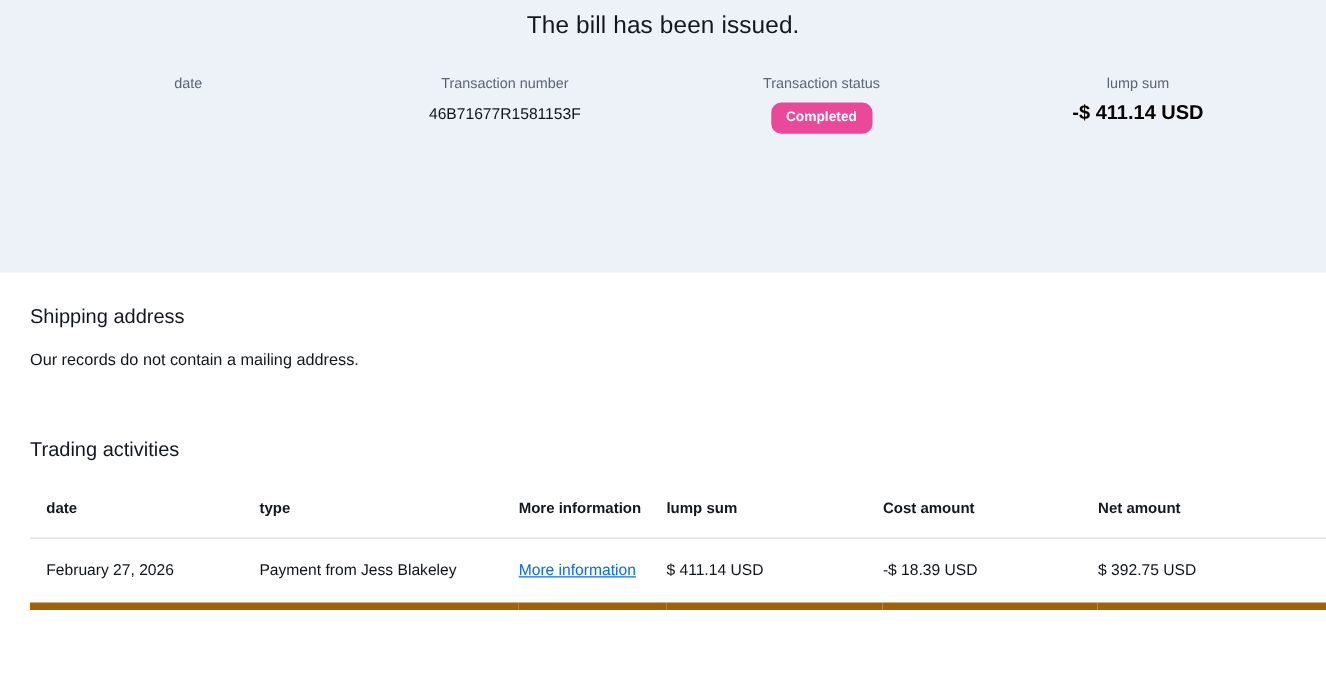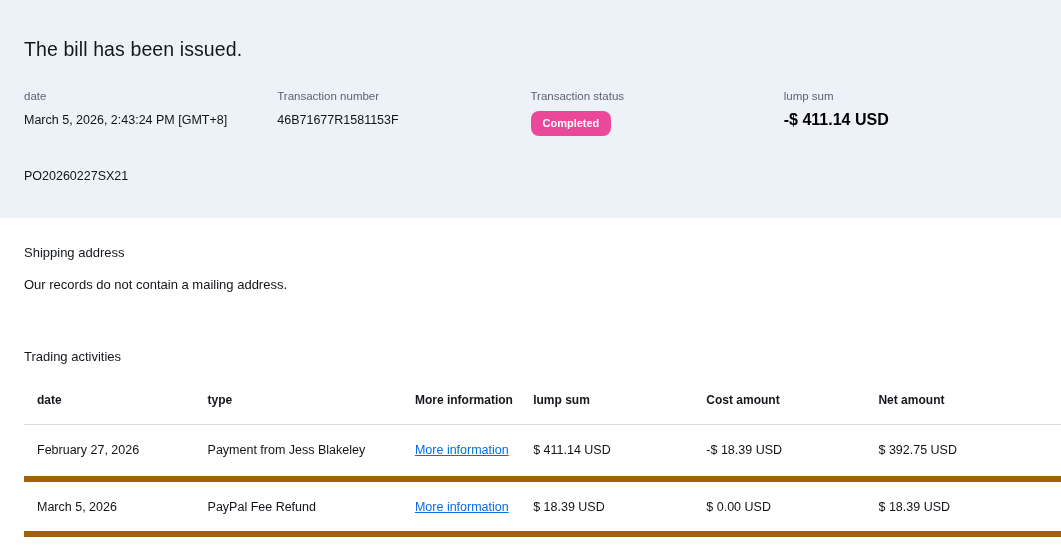--- a/index.html
+++ b/index.html
@@ -10,21 +10,22 @@
     font-family: "Liberation Sans", sans-serif;
     background: #ffffff;
     color: #111418;
     overflow: hidden;
   }
 
   
   .summary {
     background: #edf1f8;
     height: 218px;
-    padding: 38px 24px 0 24px;
+    padding: 9px 24px 0 24px;
+    text-align: center;
   }
   .page-title {
     margin: 0 0 29px 0;
     font-size: 19.5px;
     font-weight: 400;
     color: #14181d;
     letter-spacing: 0.1px;
   }
   .fields {
     display: grid;
@@ -55,21 +56,21 @@
   .amount-big {
     font-size: 16px;
     font-weight: bold;
     color: #000000;
     margin-top: -2px;
   }
 
   
   .section { padding: 0 0 0 24px; }
   .section-heading {
-    font-size: 13px;
+    font-size: 16px;
     font-weight: 400;
     color: #14181d;
     margin: 0;
   }
   #shipping-heading { padding-top: 27px; }
   .shipping-message {
     font-size: 13px;
     color: #111418;
     margin: 17px 0 0 0;
   }
@@ -115,42 +116,40 @@
 </style>
 </head>
 <body>
 
 <div class="summary">
   <h1 class="page-title">The bill has been issued.</h1>
 
   <div class="fields">
     <div class="field">
       <div class="field-label">date</div>
-      <div class="field-value">March 5, 2026, 2:43:24 PM [GMT+8]</div>
     </div>
 
     <div class="field">
       <div class="field-label">Transaction number</div>
       <div class="field-value">46B71677R1581153F</div>
     </div>
 
     <div class="field">
       <div class="field-label">Transaction status</div>
       <div>
         <span class="badge">Completed</span>
       </div>
     </div>
 
     <div class="field">
       <div class="field-label">lump sum</div>
       <div class="amount-big">-$ 411.14 USD</div>
     </div>
 
     <div class="field">
-      <div class="field-value">PO20260227SX21</div>
     </div>
   </div>
 </div>
 
 <div class="section">
   <h2 class="section-heading" id="shipping-heading">Shipping address</h2>
   <p class="shipping-message">Our records do not contain a mailing address.</p>
 </div>
 
 <div class="section">
@@ -177,23 +176,15 @@
     </thead>
     <tbody>
       <tr>
         <td class="col-first">February 27, 2026</td>
         <td>Payment from Jess Blakeley</td>
         <td class="num"><a class="more-link">More information</a></td>
         <td class="num">$ 411.14 USD</td>
         <td class="num">-$ 18.39 USD</td>
         <td class="num col-last">$ 392.75 USD</td>
       </tr>
-      <tr>
-        <td class="col-first">March 5, 2026</td>
-        <td>PayPal Fee Refund</td>
-        <td class="num"><a class="more-link">More information</a></td>
-        <td class="num">$ 18.39 USD</td>
-        <td class="num">$ 0.00 USD</td>
-        <td class="num col-last">$ 18.39 USD</td>
-      </tr>
     </tbody>
   </table>
 </div>
 
 </body></html>

